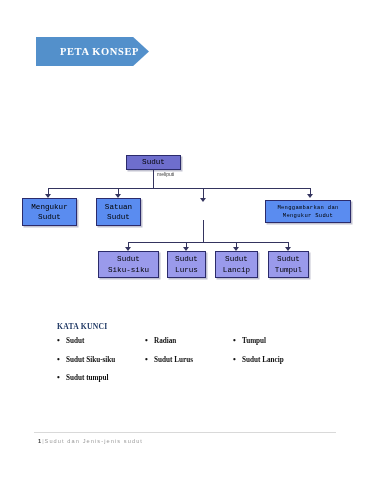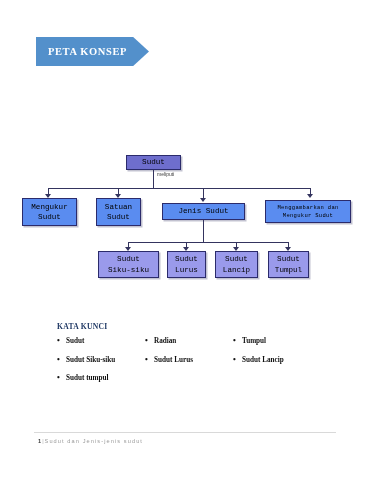--- a/index.html
+++ b/index.html
@@ -38,21 +38,21 @@
     clip-path: polygon(0 0, 86% 0, 100% 50%, 86% 100%, 0 100%);
     display: flex;
     align-items: center;
   }
   .banner-label {
     color: #ffffff;
     font-family: "Liberation Serif", serif;
     font-weight: bold;
     font-size: 10.5px;
     letter-spacing: 0.6px;
-    padding-left: 12px;
+    padding-left: 24px;
     white-space: nowrap;
   }
 
   
   .intro {
     position: absolute;
     left: 54px;
     top: 93px;
     width: 284px;
     font-size: 8.2px;
@@ -210,21 +210,20 @@
     <div class="line vline" style="left:203px; top:38px; height:12px;"></div>
     <div class="arrow" style="left:200px; top:48px;"></div>
 
     <div class="line vline" style="left:310px; top:38px; height:8px;"></div>
     <div class="arrow" style="left:307px; top:44px;"></div>
 
     <div class="node lvl1" style="left:22px;  top:48px; width:55px; height:28px;">Mengukur
 Sudut</div>
     <div class="node lvl1" style="left:96px;  top:48px; width:45px; height:28px;">Satuan
 Sudut</div>
-    <div class="node lvl1" style="left:162px; top:53px; width:83px; height:17px;">Jenis Sudut</div>
     <div class="node lvl1b" style="left:265px; top:50px; width:86px; height:23px;">Menggambarkan dan
 Mengukur Sudut</div>
 
     <div class="line vline" style="left:203px; top:70px; height:22px;"></div>
     <div class="line hline" style="left:128px; top:92px; width:160px;"></div>
 
     <div class="line vline" style="left:128px; top:92px; height:7px;"></div>
     <div class="arrow" style="left:125px; top:97px;"></div>
 
     <div class="line vline" style="left:186px; top:92px; height:7px;"></div>

